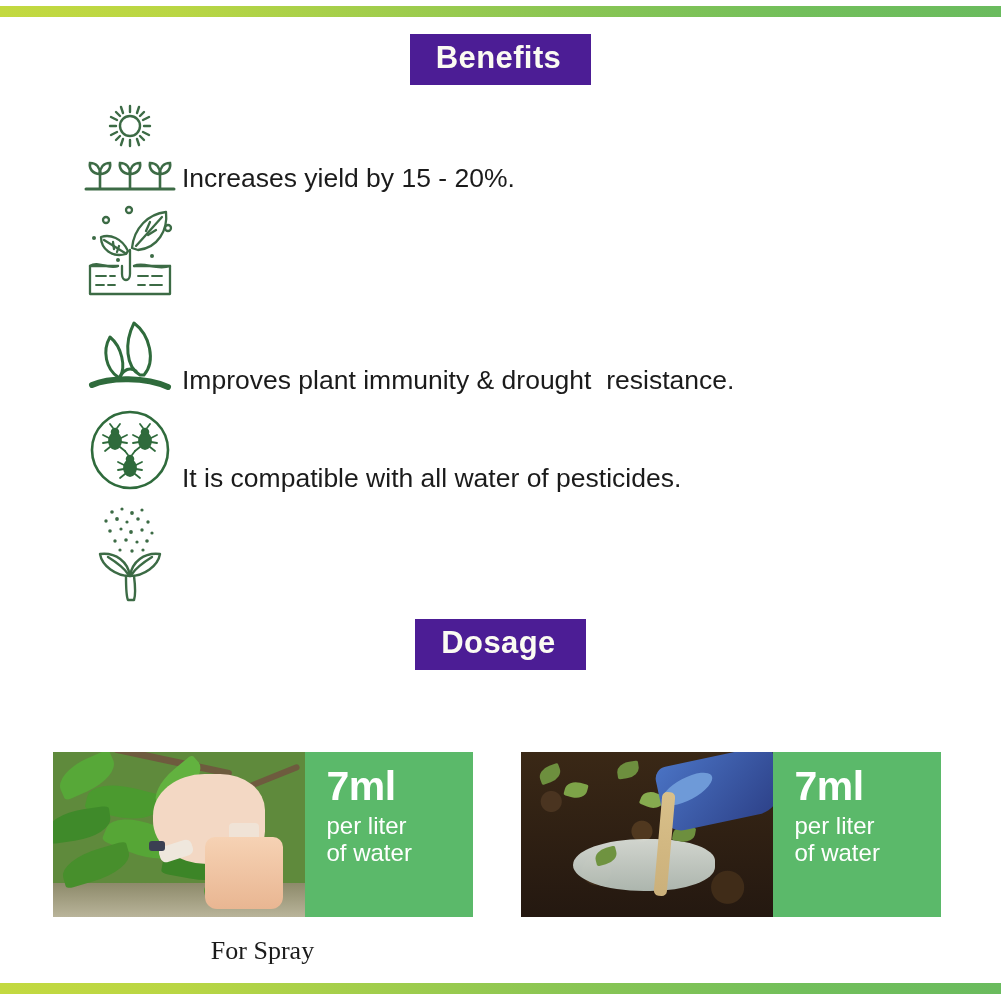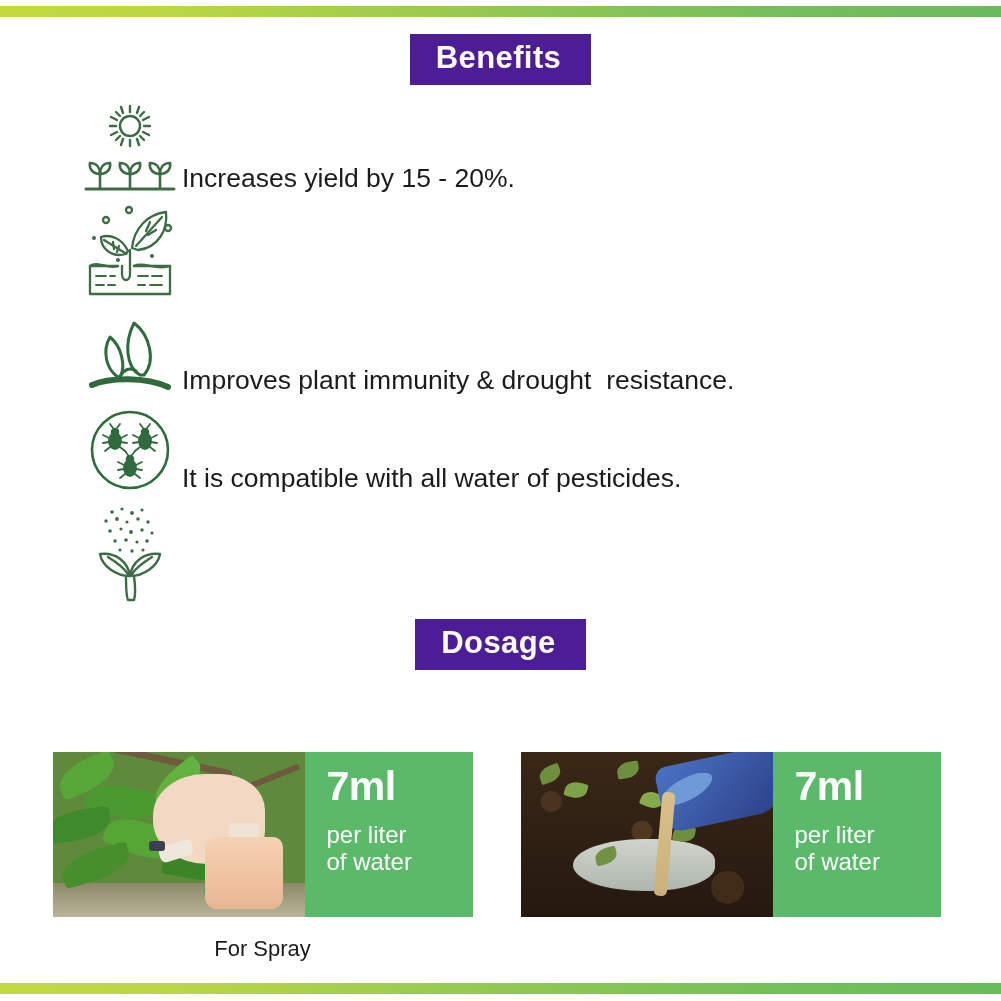--- a/index.html
+++ b/index.html
@@ -115,27 +115,28 @@
   }
   .amount-big {
     font-size: 41px;
     font-weight: bold;
     line-height: 1.0;
     letter-spacing: -0.5px;
   }
   .amount-small {
     font-size: 24px;
     line-height: 1.12;
-    margin-top: 15px;
+    margin-top: 6px;
   }
   .card-caption {
     text-align: center;
-    font-size: 22px;
+    font-size: 26px;
     color: #1b1b1b;
     margin-top: 19px;
+    font-family: Liberation Serif, serif;
   }
 
   
   .photo-spray { background: #5f8a3c; }
   .ps-soil {
     position: absolute; left: 0; bottom: 0; width: 100%; height: 34px;
     background: linear-gradient(to bottom, #8d8a6a, #b9b49a);
   }
   .ps-branch {
     position: absolute; background: #6e5b3e; border-radius: 3px;

